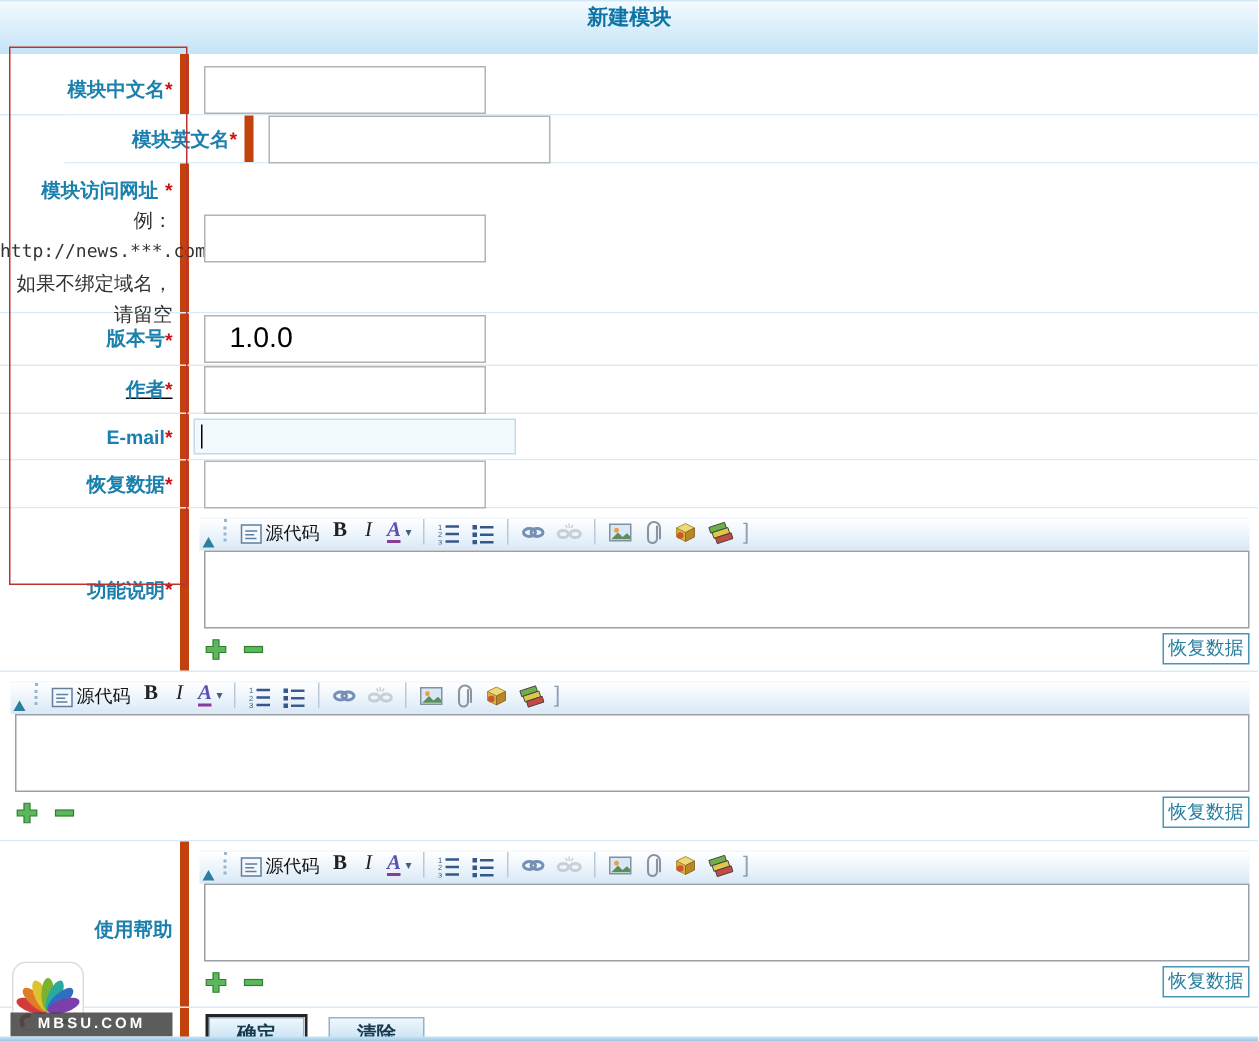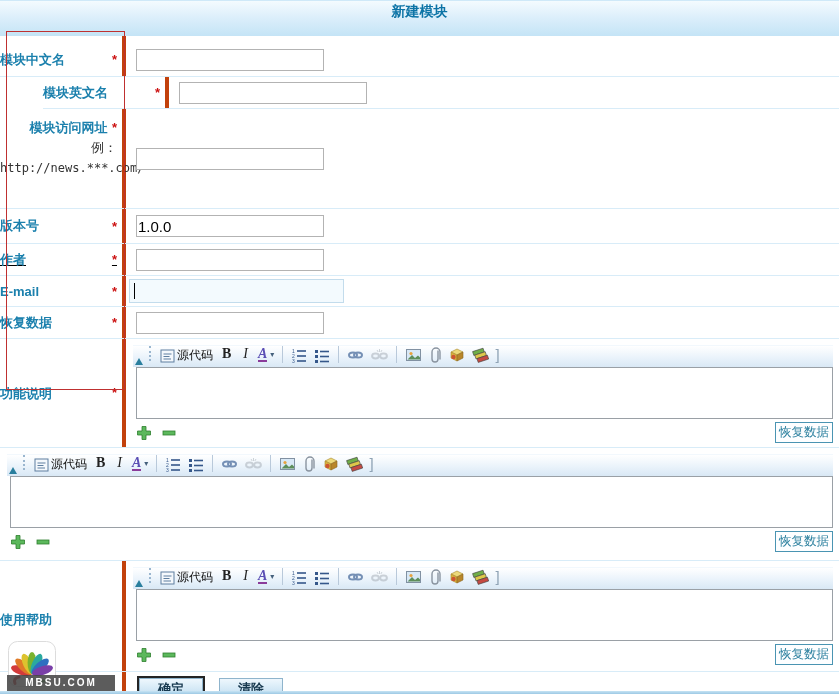--- a/index.html
+++ b/index.html
@@ -9,28 +9,28 @@
   .page::after { content:""; position:absolute; left:0; bottom:0; width:100%; height:3px;
                  background:linear-gradient(#c6e3f4,#9dc9e4); }
 
   
   .titlebar { height:36px; line-height:21px; text-align:center; font-size:14px; font-weight:bold;
               color:#0d74a6; border-top:1px solid #cfe9f8;
               background:linear-gradient(180deg,#f4fbfe 0%,#ddeffb 45%,#c4e4f6 100%); }
 
   
   .row { display:flex; width:100%; border-bottom:1px solid #d8ecf8; background:#fff; }
-  .lcol { width:126px; flex:0 0 126px; display:flex; justify-content:space-between; align-items:center;
-          gap:20px; padding-right:5px; border-right:4px solid #c2410c; }
+  .lcol { width:126px; flex:0 0 126px; display:flex; justify-content:flex-end; align-items:center;
+          gap:0; padding-right:5px; border-right:6px solid #c2410c; }
   .fcol { flex:1; display:flex; align-items:center; padding-left:10px; }
   .lbl { font-size:13px; font-weight:bold; color:#1b80ad; white-space:nowrap; }
   .req { color:#cc1111; font-size:13px; font-weight:bold; }
 
-  .txt { width:188px; height:22px; border:1px solid #b3b3b3; background:#fff; font-size:15px;
-         padding:1px 1px; font-family:"Liberation Sans","DejaVu Sans",sans-serif; }
+  .txt { width:188px; height:32px; border:1px solid #b3b3b3; background:#fff; font-size:19px;
+         padding:1px 16px; font-family:"Liberation Sans","DejaVu Sans",sans-serif; }
 
   
   .row-url .lcol { display:block; text-align:right; padding-top:9px; }
   .hint { font-size:13px; color:#333; line-height:21px; font-weight:normal; }
   .hint-url { font-family:"DejaVu Sans Mono","Liberation Mono",monospace; font-size:12px; white-space:nowrap; }
 
   
   .email-wrap { position:relative; margin-left:-7px; }
   .txt-focus { width:215px; height:24px; border:1px solid #c3dcec; background:#f3fafe; padding:2px 4px; font-size:13px; }
   .caret-line { position:absolute; left:5px; top:4px; width:1px; height:16px; background:#000; }
@@ -114,20 +114,21 @@
   </div>
 
   <div class="row h-r3 row-url">
     <div class="lcol">
       <div>
         <span class="lbl">模块访问网址</span>
         <span class="req">*</span>
       </div>
       <div class="hint">例：</div>
       <div class="hint hint-url">http://news.***.com/</div>
+      <div class="hint">如果不绑定域名，请留空</div>
     </div>
     <div class="fcol">
       <input class="txt" type="text" value="" style="">
     </div>
   </div>
 
   <div class="row h-r4">
     <div class="lcol">
       <span class="lbl">版本号</span>
       <span class="req">*</span>

